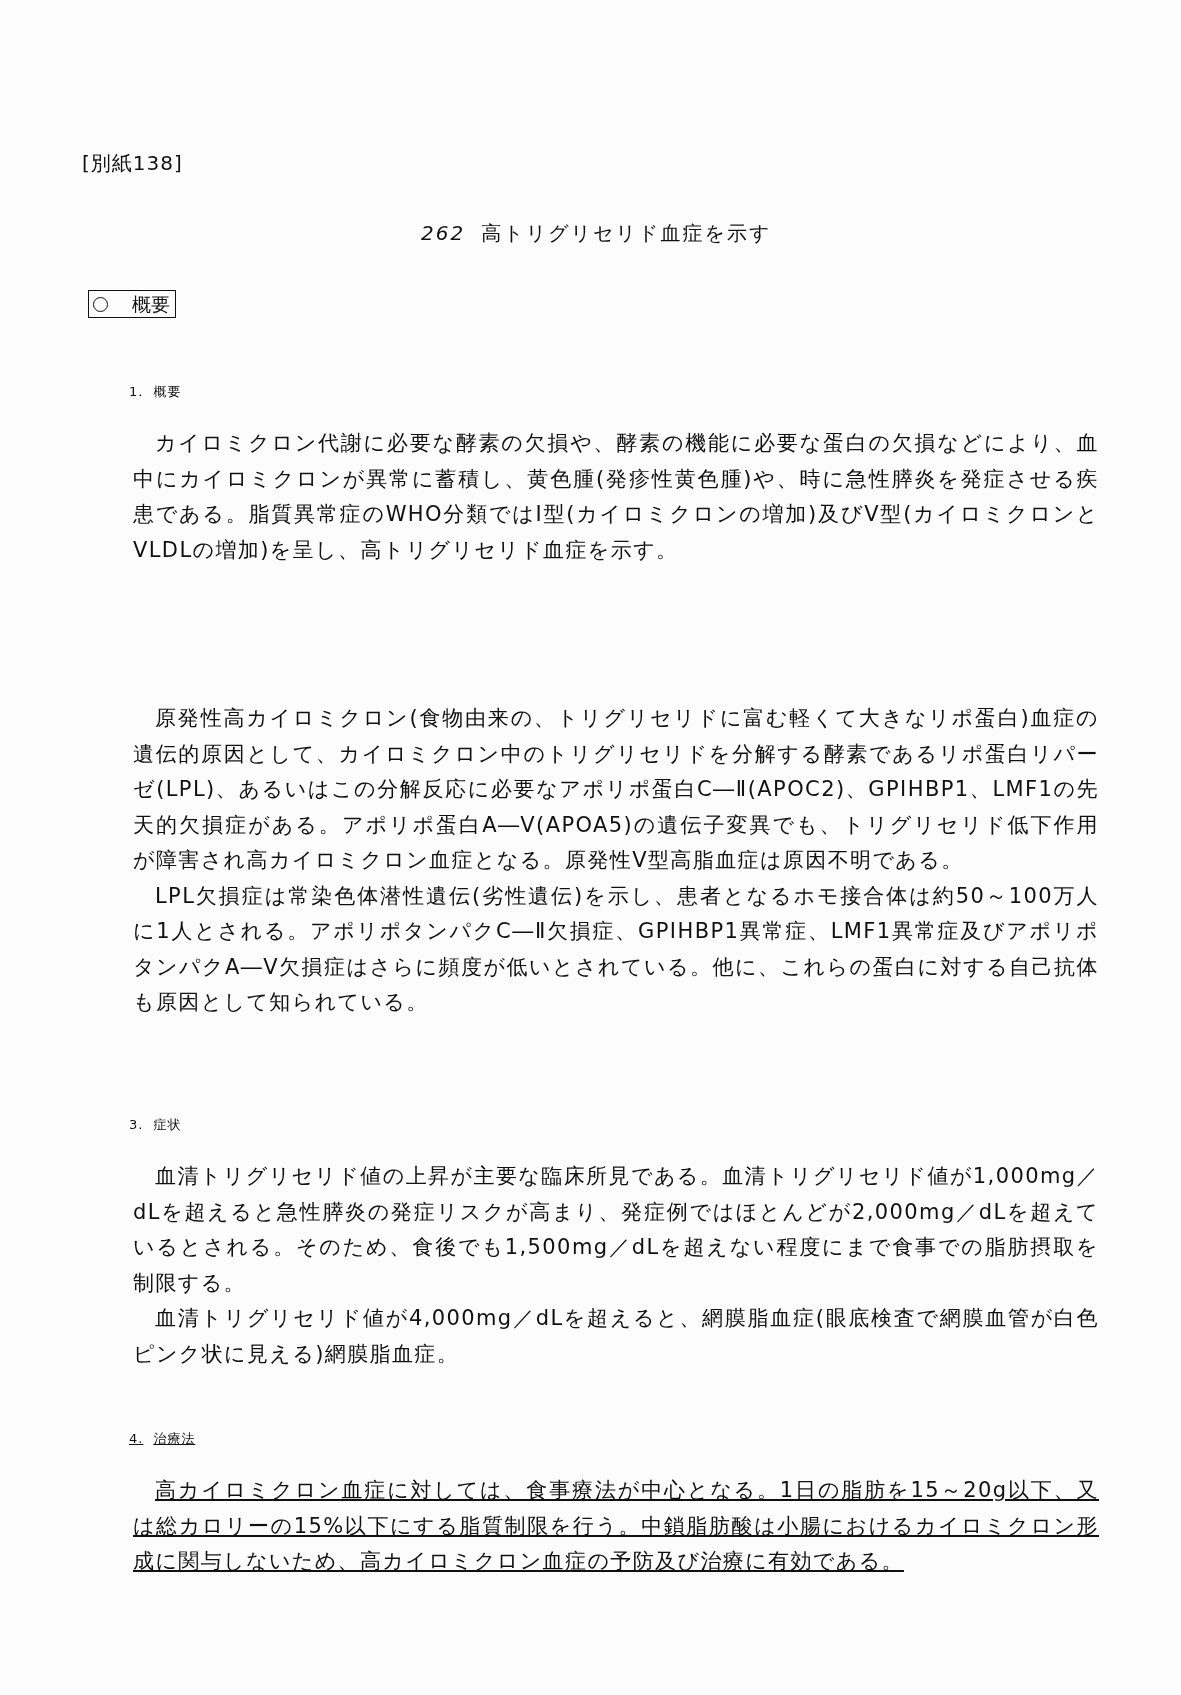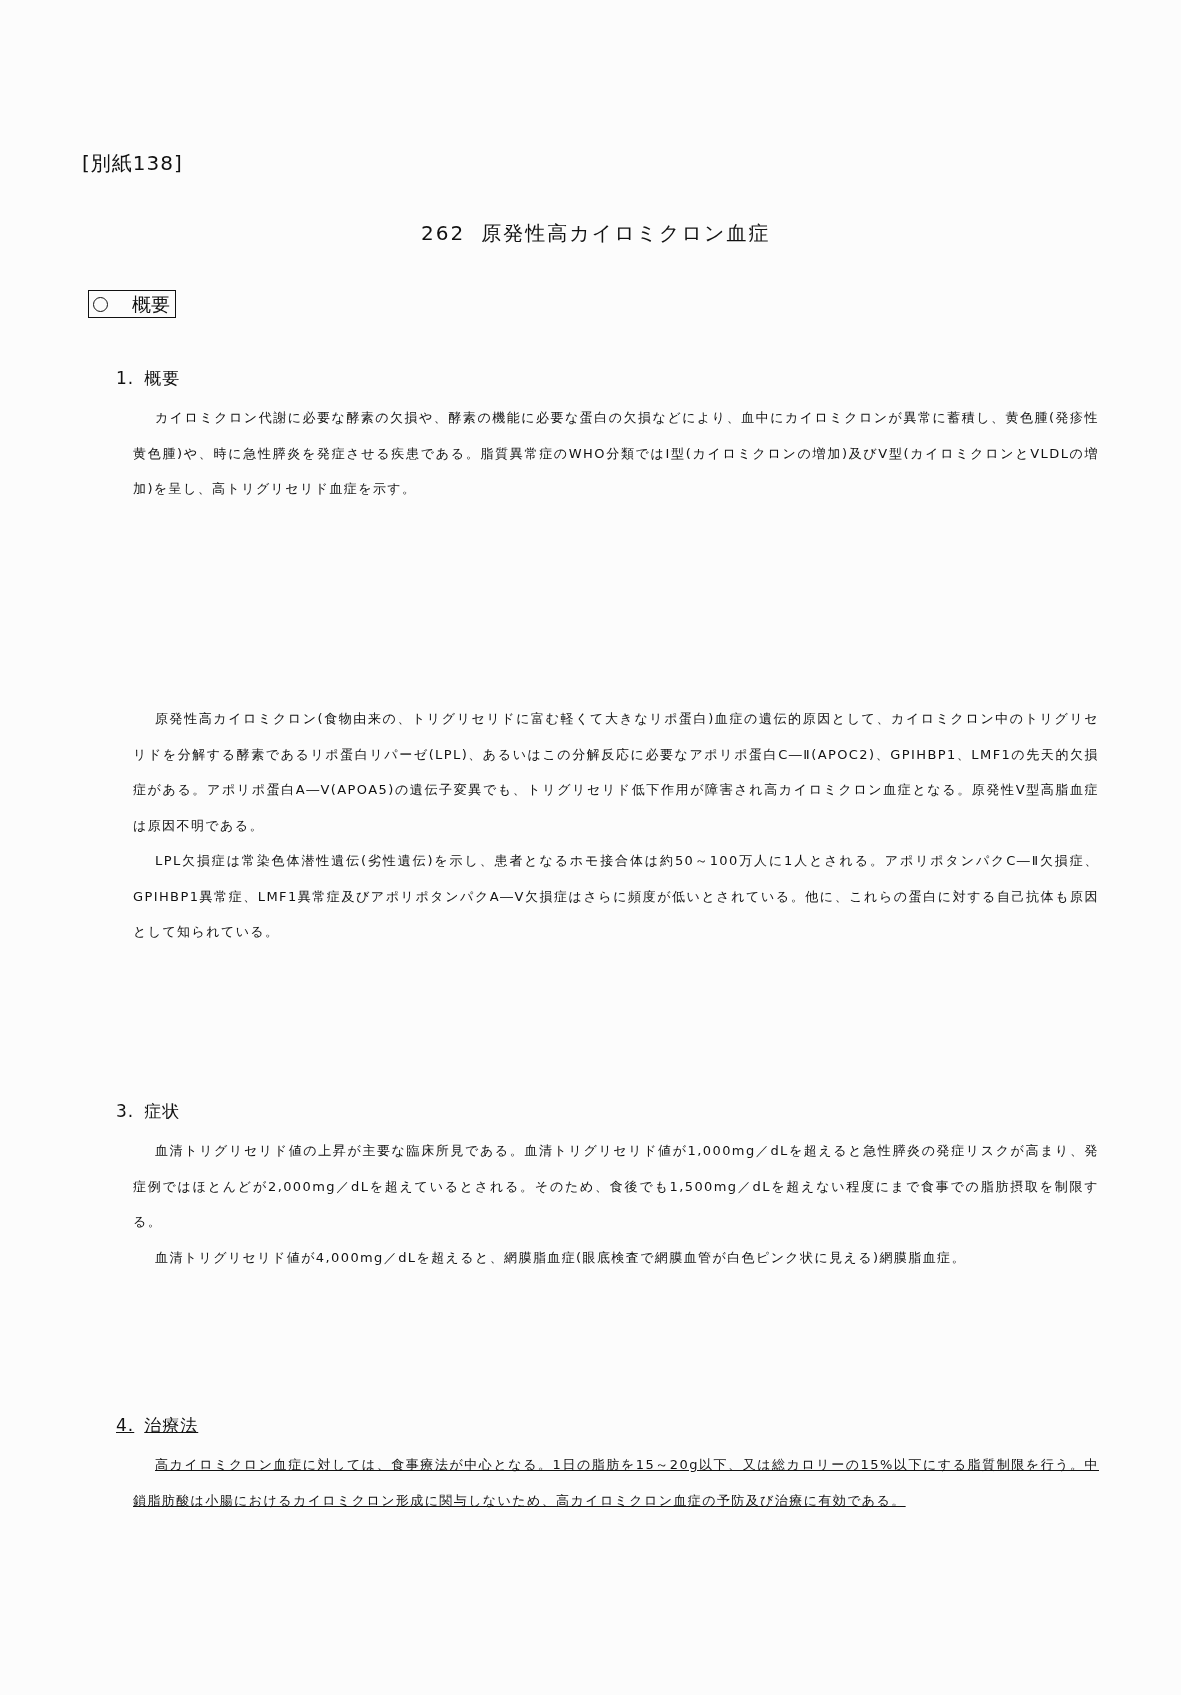--- a/index.html
+++ b/index.html
@@ -30,21 +30,21 @@
       letter-spacing: 1px;
     }
     .title {
       position: absolute;
       left: 421px;
       top: 220px;
       font-size: 20px;
       line-height: 26px;
       letter-spacing: 2px;
     }
-    .title .num { margin-right: 16px; }
+    .title .num { margin-right: 16px; font-style: italic; }
     .boxed {
       position: absolute;
       left: 88px;
       top: 290px;
       width: 88px;
       height: 28px;
       border: 1.5px solid #111;
       box-sizing: border-box;
       font-size: 19px;
       line-height: 25px;
@@ -60,49 +60,49 @@
       margin-left: 4px;
       margin-right: 24px;
       box-sizing: border-box;
     }
     .section {
       position: absolute;
       left: 112px;
       width: 980px;
     }
     .section h2 {
-      margin: 4px;
+      margin: 17px;
       font-weight: normal;
-      font-size: 17px;
+      font-size: 13px;
       line-height: 35px;
       height: 35px;
       letter-spacing: 1px;
     }
     .section h2 .sec-num { margin-right: 10px; }
     .section p {
       margin: 0;
       padding-left: 21px;
-      font-size: 13px;
+      font-size: 21px;
       line-height: 35.5px;
       text-indent: 22px;
       letter-spacing: 1.4px;
       text-align: justify;
       text-justify: inter-character;
       width: 966px;
     }
   </style>
 </head>
 <body>
 
 <div class="page">
 
   <div class="annex">[別紙138]</div>
 
   <div class="title">
-    <span class="num">262</span><span>原発性高カイロミクロン血症</span>
+    <span class="num">262</span><span>高トリグリセリド血症を示す</span>
   </div>
 
   <div class="boxed">
     <span class="circle"></span>
     <span>概要</span>
   </div>
 
   <div class="section" style="top:357px;">
     <h2>
       <span class="sec-num">1.</span><span>概要</span>

